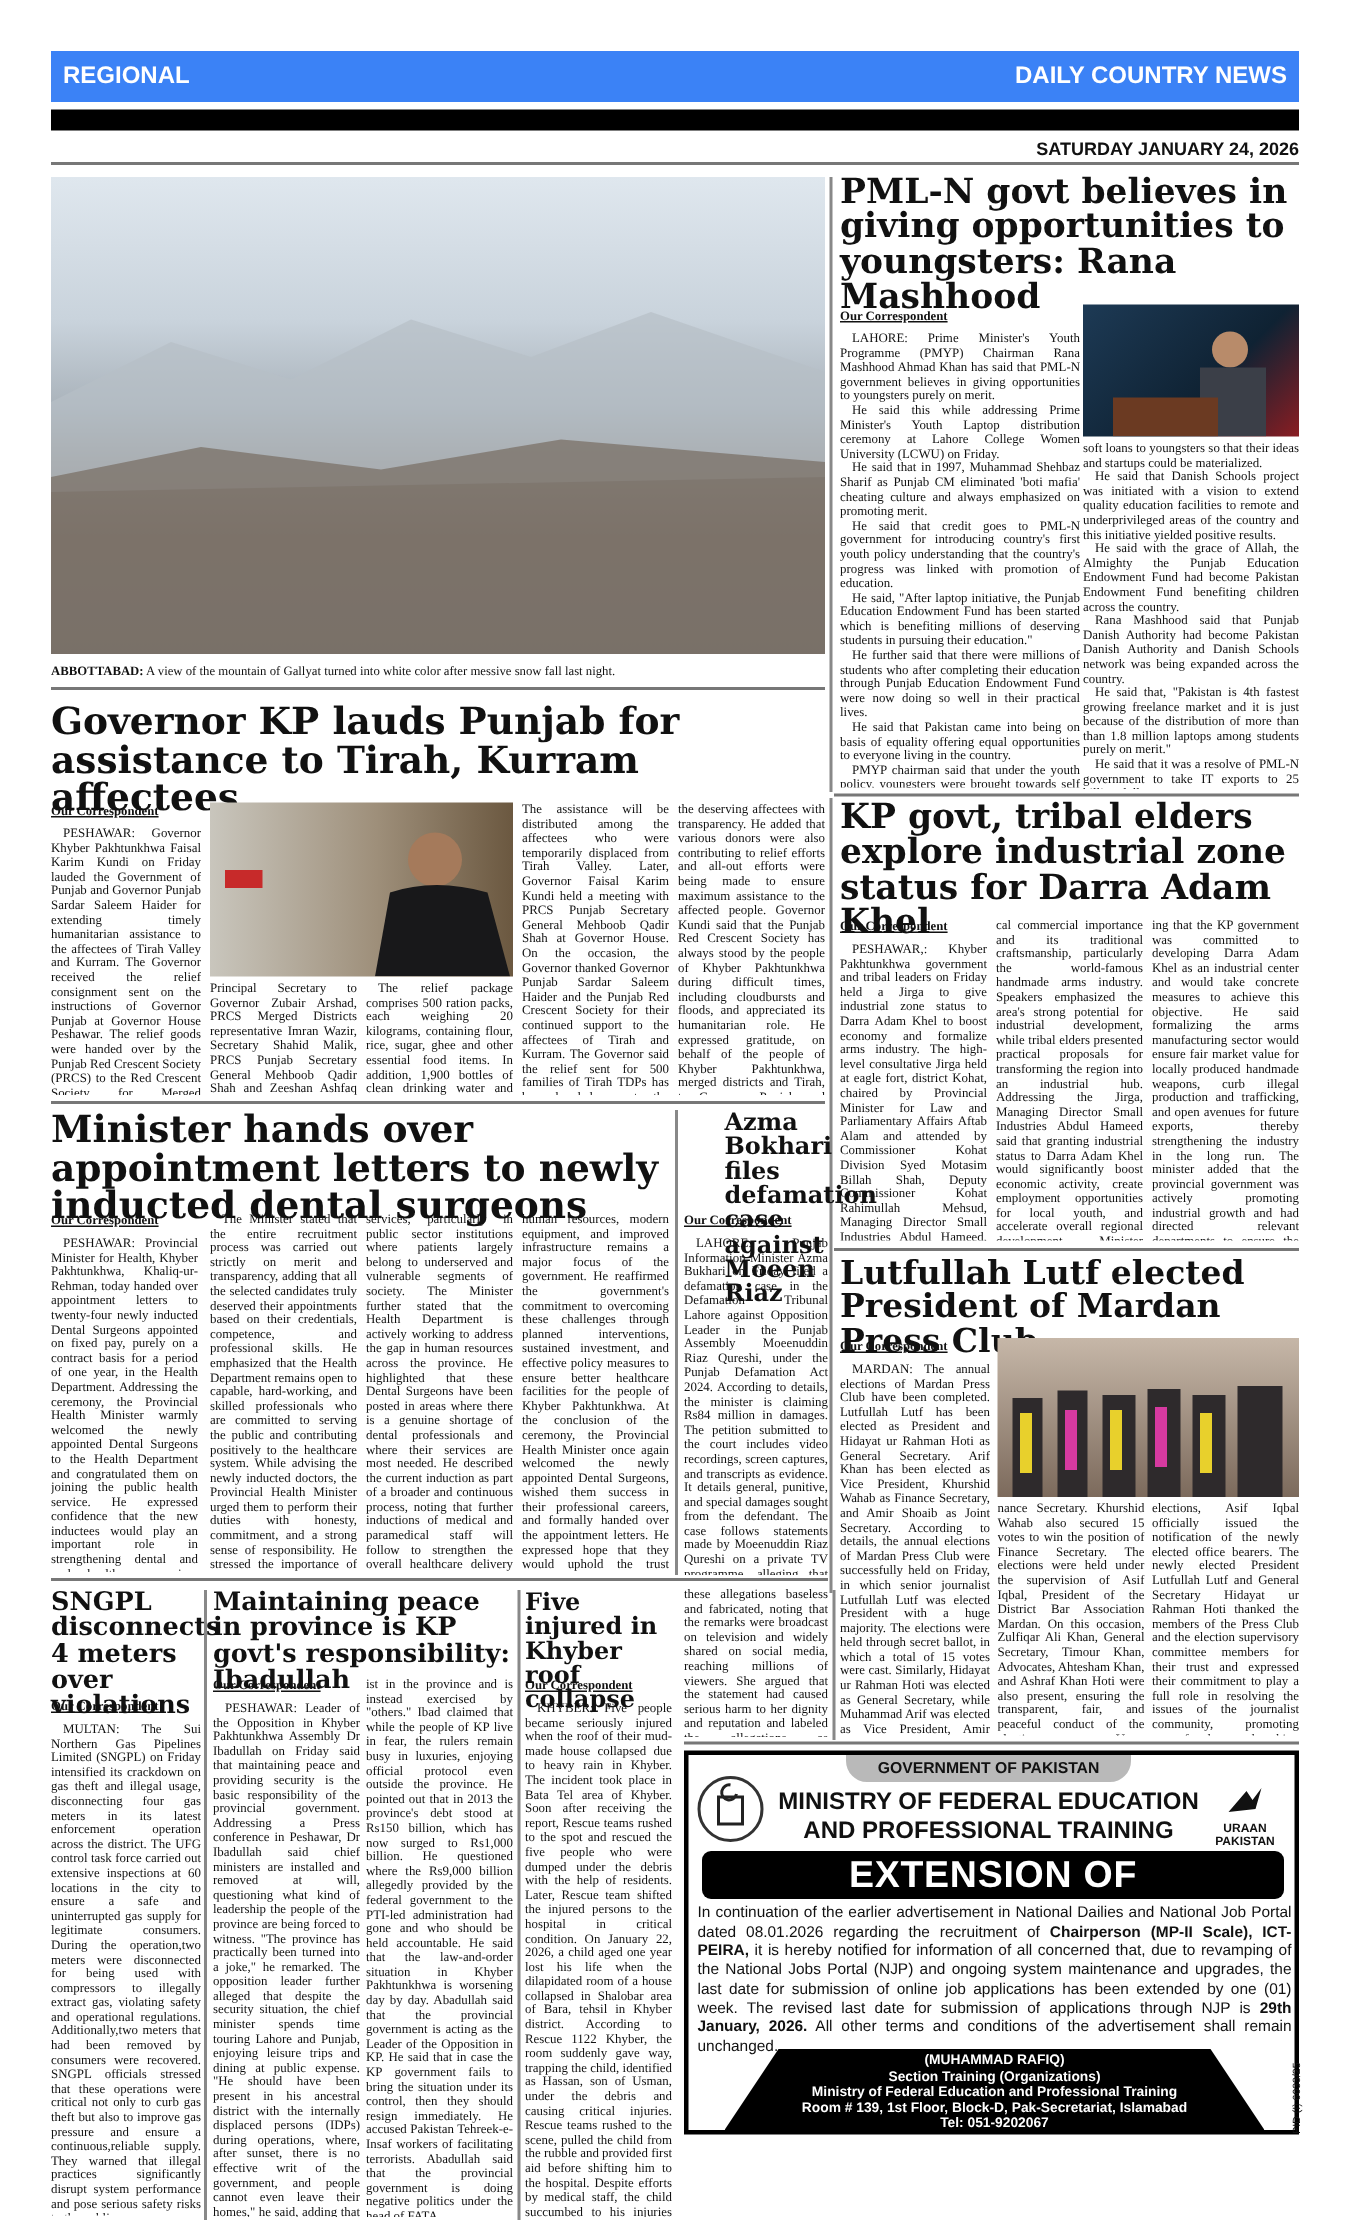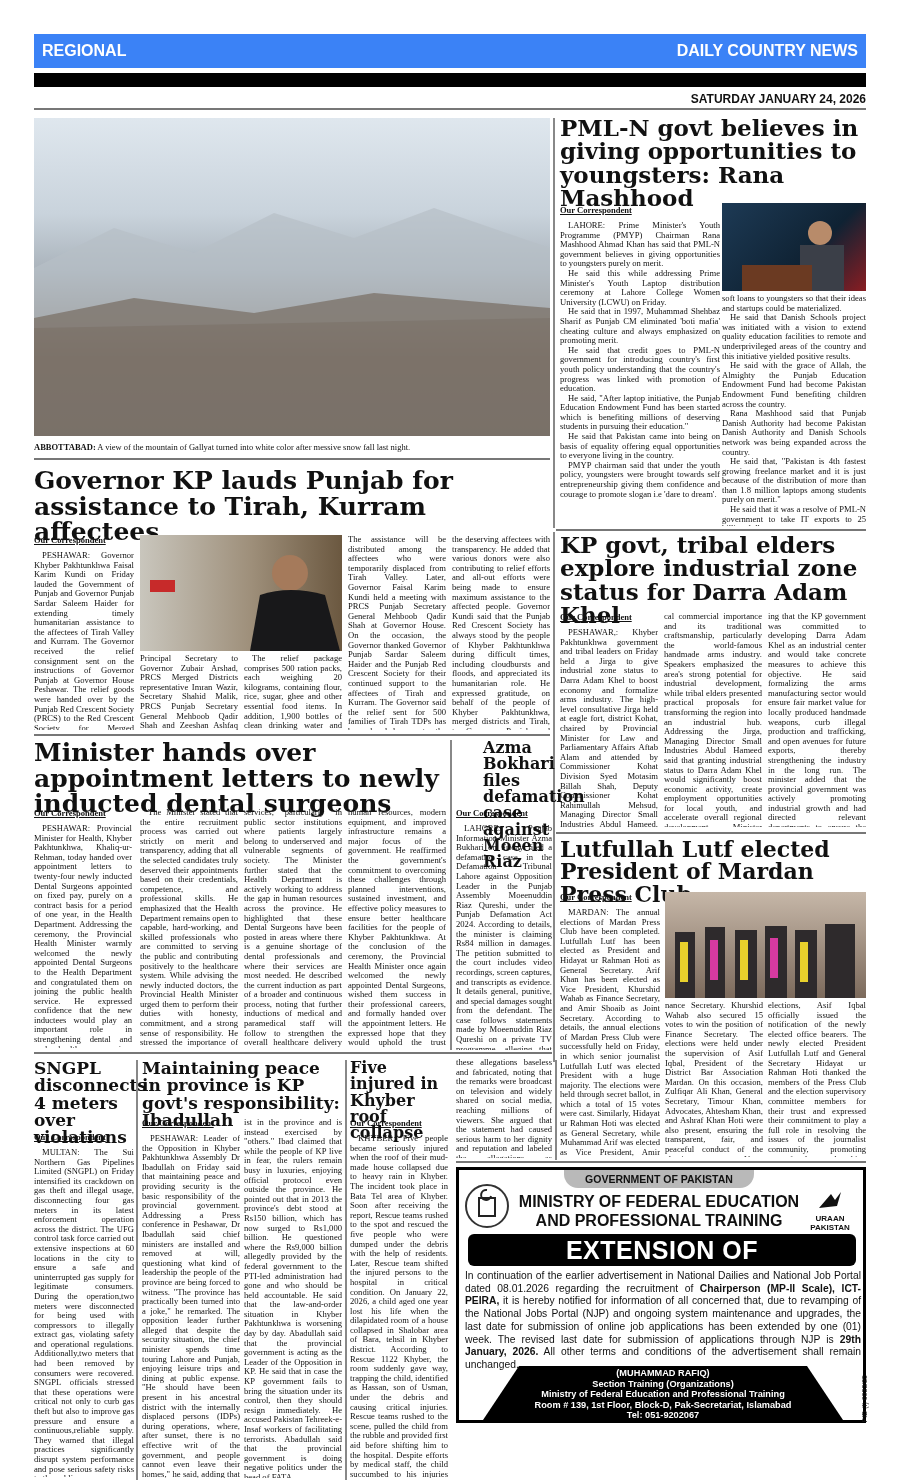--- a/index.html
+++ b/index.html
@@ -42,20 +42,21 @@
 
 <div class="abs vr" style="left:553px;top:118px;height:410px"></div>
 <h1 class="abs head" style="left:560px;top:116px;width:300px;font-size:23px">PML-N govt believes in giving opportunities to youngsters: Rana Mashhood</h1>
 <div class="col" style="left:560px;top:205px;width:160px;height:320px">
   <div class="byline">Our Correspondent</div>
   <p class="body">LAHORE: Prime Minister's Youth Programme (PMYP) Chairman Rana Mashhood Ahmad Khan has said that PML-N government believes in giving opportunities to youngsters purely on merit.</p>
   <p class="body">He said this while addressing Prime Minister's Youth Laptop distribution ceremony at Lahore College Women University (LCWU) on Friday.</p>
   <p class="body">He said that in 1997, Muhammad Shehbaz Sharif as Punjab CM eliminated 'boti mafia' cheating culture and always emphasized on promoting merit.</p>
   <p class="body">He said that credit goes to PML-N government for introducing country's first youth policy understanding that the country's progress was linked with promotion of education.</p>
   <p class="body">He said, "After laptop initiative, the Punjab Education Endowment Fund has been started which is benefiting millions of deserving students in pursuing their education."</p>
+  <p class="body">He further said that there were millions of students who after completing their education through Punjab Education Endowment Fund were now doing so well in their practical lives.</p>
   <p class="body">He said that Pakistan came into being on basis of equality offering equal opportunities to everyone living in the country.</p>
   <p class="body">PMYP chairman said that under the youth policy, youngsters were brought towards self entrepreneurship giving them confidence and courage to promote slogan i.e 'dare to dream'.</p>
 
 </div>
 <div class="photo" style="left:722px;top:203px;width:144px;height:88px;background:linear-gradient(135deg,#1d3a55,#0f2233 60%,#8a1d22)">
   <svg width="144" height="88">
       <circle cx="98" cy="30" r="12" fill="#b88b6a"></circle>
       <rect x="78" y="42" width="44" height="46" fill="#3b3f48"></rect>
       <rect x="20" y="62" width="70" height="26" fill="#6b3a22"></rect>
     </svg>

